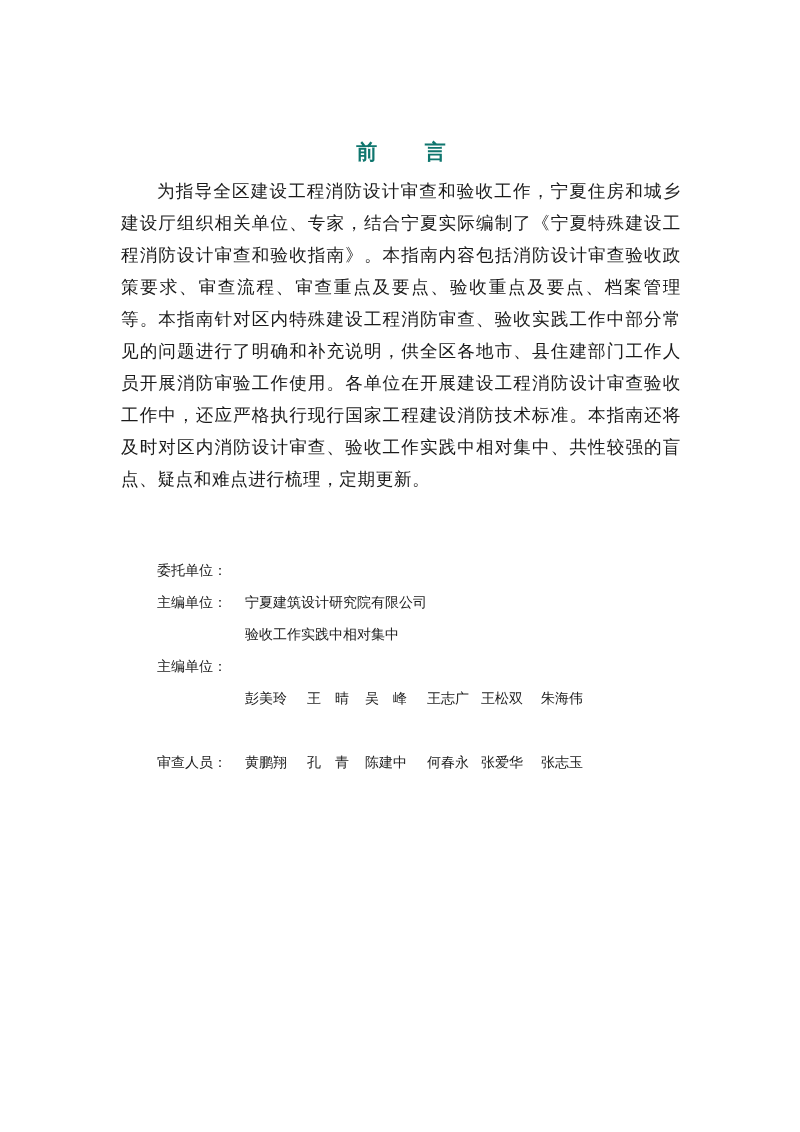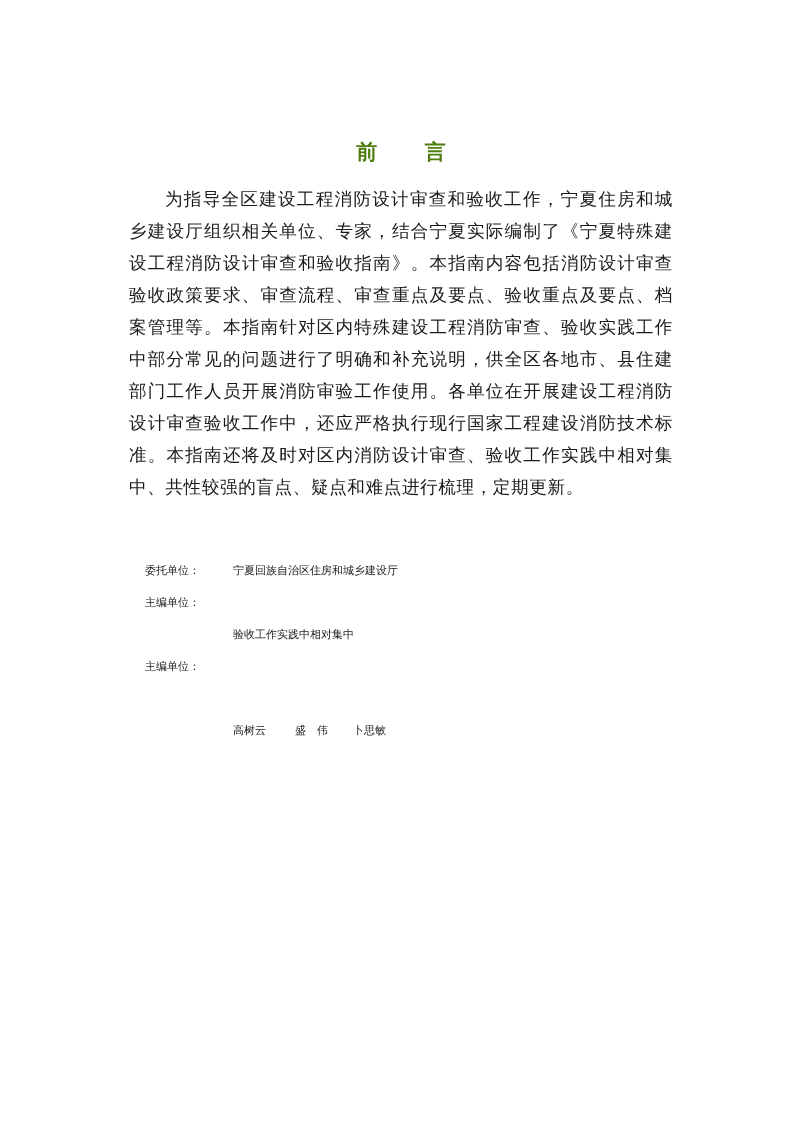--- a/index.html
+++ b/index.html
@@ -6,66 +6,80 @@
     body {
       width: 800px; height: 1132px; position: relative; overflow: hidden;
       font-family: "DejaVu Serif", "Liberation Serif", serif;
       color: #1a1a1a;
     }
     .page { position: absolute; left: 121px; top: 0; width: 560px; }
     .title {
       position: absolute; top: 138px; left: 0; width: 560px; text-align: center;
       font-family: "DejaVu Sans", "Liberation Sans", sans-serif;
       font-weight: bold; font-size: 21px; letter-spacing: 20px; text-indent: 20px;
-      color: #4d7c0f;
+      color: #0f766e;
     }
     .body { position: absolute; top: 175px; left: 0; width: 560px; }
     .para {
-      margin: 8px; font-size: 17.6px; line-height: 32px;
+      margin: 0; font-size: 17.6px; line-height: 32px;
       text-indent: 36px; text-align: justify; text-align-last: left;
       letter-spacing: 0.6px;
     }
-    .credits { position: absolute; top: 555px; left: 24px; width: 540px; font-size: 11px; font-family: Liberation Mono, monospace; }
+    .credits { position: absolute; top: 555px; left: 36px; width: 540px; font-size: 14px; font-family: Liberation Mono, monospace; }
     .row { display: flex; height: 32px; line-height: 32px; }
     .label { width: 88px; flex: none; }
     .name { display: inline-block; margin-right: 0; }
     .names-grid { display: grid; grid-template-columns: 62px 58px 62px 54px 60px 60px; }
   </style>
 </head>
 <body>
 
 <div class="page">
   <div class="title">前 言</div>
 
   <div class="body">
     <p class="para">为指导全区建设工程消防设计审查和验收工作，宁夏住房和城乡建设厅组织相关单位、专家，结合宁夏实际编制了《宁夏特殊建设工程消防设计审查和验收指南》。本指南内容包括消防设计审查验收政策要求、审查流程、审查重点及要点、验收重点及要点、档案管理等。本指南针对区内特殊建设工程消防审查、验收实践工作中部分常见的问题进行了明确和补充说明，供全区各地市、县住建部门工作人员开展消防审验工作使用。各单位在开展建设工程消防设计审查验收工作中，还应严格执行现行国家工程建设消防技术标准。本指南还将及时对区内消防设计审查、验收工作实践中相对集中、共性较强的盲点、疑点和难点进行梳理，定期更新。</p>
   </div>
 
   <div class="credits">
     <div class="row">
       <span class="label">委托单位：</span>
-      <span>宁夏回族自治区住房和城乡建设厅</span>
     </div>
     <div class="row">
       <span class="label">主编单位：</span>
+      <span>宁夏建筑设计研究院有限公司</span>
     </div>
     <div class="row">
       <span class="label"></span>
       <span>验收工作实践中相对集中</span>
     </div>
 
     <div class="row">
       <span class="label">主编单位：</span>
     </div>
     <div class="row">
       <span class="label"></span>
+      <div class="names-grid">
+        <span class="name">彭美玲</span>
+        <span class="name">王　晴</span>
+        <span class="name">吴　峰</span>
+        <span class="name">王志广</span>
+        <span class="name">王松双</span>
+        <span class="name">朱海伟</span>
+      </div>
     </div>
     <div class="row">
       <span class="label"></span>
+    </div>
+
+    <div class="row">
+      <span class="label">审查人员：</span>
       <div class="names-grid">
-        <span class="name">高树云</span>
-        <span class="name">盛　伟</span>
-        <span class="name">卜思敏</span>
+        <span class="name">黄鹏翔</span>
+        <span class="name">孔　青</span>
+        <span class="name">陈建中</span>
+        <span class="name">何春永</span>
+        <span class="name">张爱华</span>
+        <span class="name">张志玉</span>
       </div>
     </div>
-
   </div>
 </div>
 
 </body></html>

